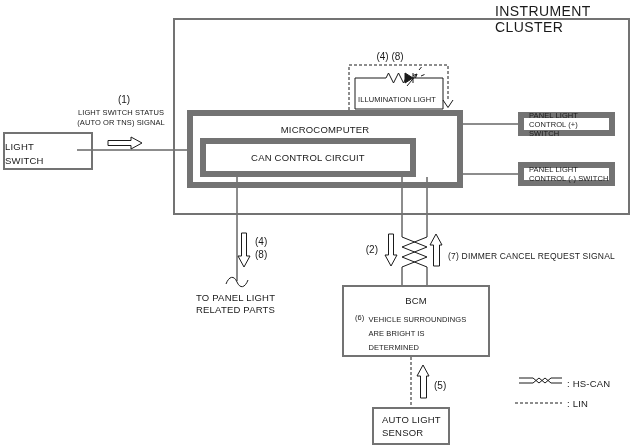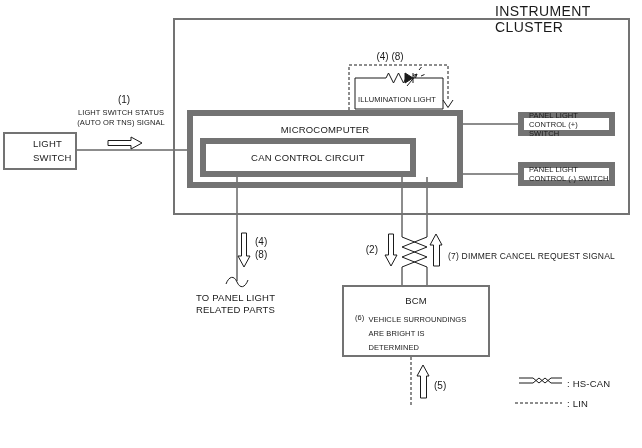--- a/index.html
+++ b/index.html
@@ -67,21 +67,21 @@
       <path d="M519,378 H533 M519,383 H533 M551,378 H562 M551,383 H562"></path>
       <path d="M533,378 L539,383 M533,383 L539,378 M539,378 L545,383 M539,383 L545,378 M545,378 L551,383 M545,383 L551,378"></path>
     </g>
     <path stroke-dasharray="3,2" d="M515,403 H562"></path>
   </svg>
 
   <div class="abs t-title" style="left:495px; top:3px;">INSTRUMENT CLUSTER</div>
 
   <div class="box thick" style="left:173px; top:18px; width:457px; height:197px;"></div>
 
-  <div class="box thick" style="left:3px; top:132px; width:74px; height:38px; padding-left:28px;">
+  <div class="box thick" style="left:3px; top:132px; width:90px; height:38px; padding-left:0;justify-content:flex-end;">
     <div class="pre t-main" style="line-height:14px;">LIGHT
 SWITCH</div>
   </div>
 
   <div class="abs t-num ctr" style="left:104px; top:94px; width:40px;">(1)</div>
   <div class="abs pre t-small ctr" style="left:70px; top:108px; width:102px; line-height:10px;">LIGHT SWITCH STATUS
 (AUTO OR TNS) SIGNAL</div>
 
   <div class="box" style="left:187px; top:110px; width:276px; height:78px; justify-content:flex-start;">
     <div class="t-main ctr" style="margin-top:8px;">MICROCOMPUTER</div>
@@ -116,17 +116,21 @@
     <div style="display:flex; margin-top:7px; margin-left:11px; gap:4px;">
       <span class="t-small">(6)</span>
       <span class="pre t-small" style="line-height:14px;">VEHICLE SURROUNDINGS
 ARE BRIGHT IS
 DETERMINED</span>
     </div>
   </div>
 
   <div class="abs t-num" style="left:434px; top:380px;">(5)</div>
 
+  <div class="box thick" style="left:372px; top:407px; width:78px; height:38px; padding-left:8px;">
+    <div class="pre t-main" style="line-height:13px;">AUTO LIGHT
+SENSOR</div>
+  </div>
 
   <div class="abs t-main" style="left:567px; top:378px;">: HS-CAN</div>
   <div class="abs t-main" style="left:567px; top:398px;">: LIN</div>
 
 </div>
 
 </body></html>

